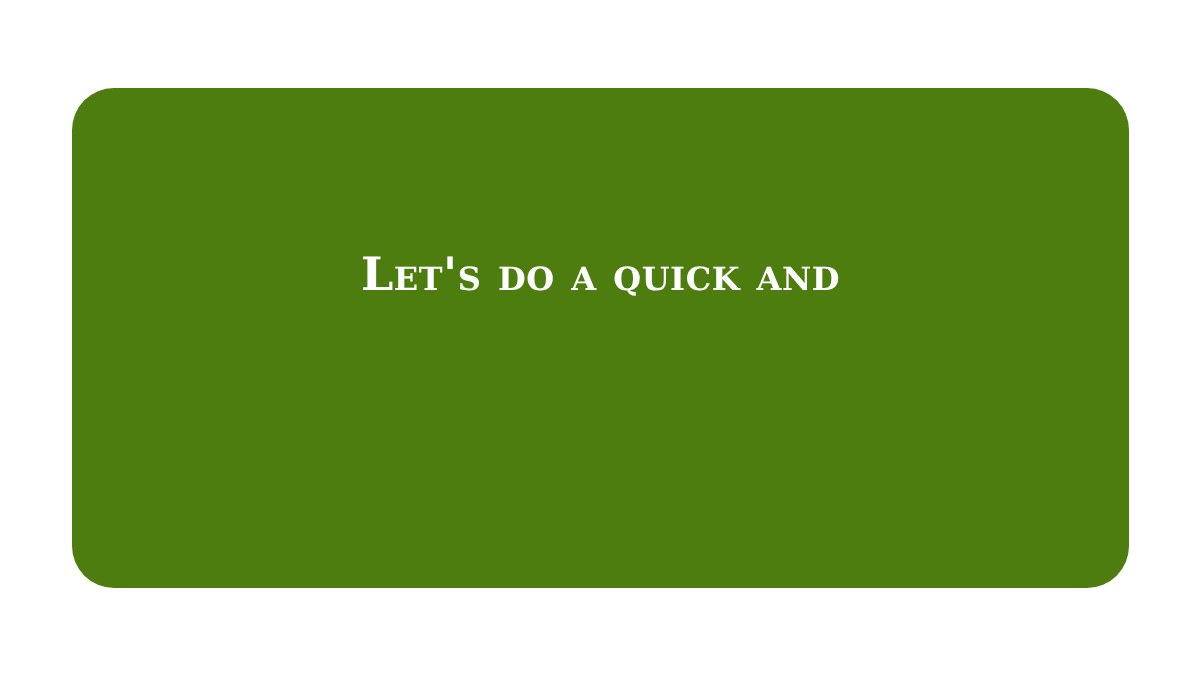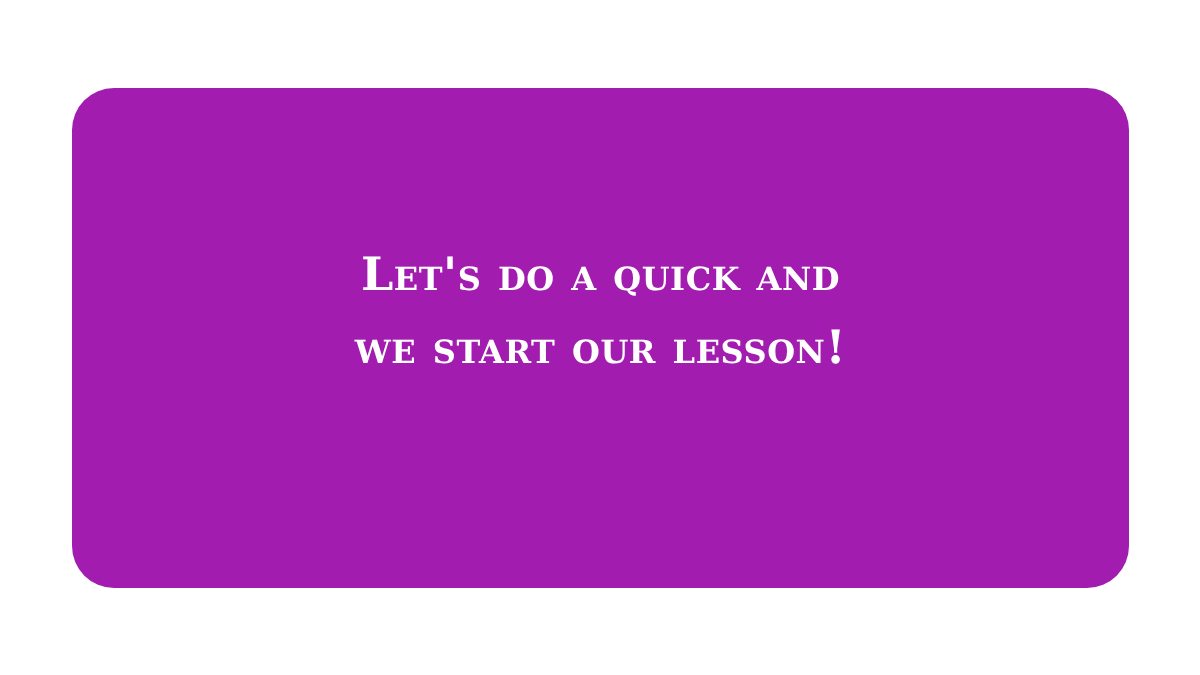--- a/index.html
+++ b/index.html
@@ -57,22 +57,21 @@
     letter-spacing: 0.012em;
     white-space: nowrap;
     text-rendering: geometricPrecision;
   }
 </style>
 </head>
 <body style="background: rgb(255, 255, 255);">
 
 <div id="slide" style="background: rgb(255, 255, 255);">
 
-  <div id="announcement-card" style="background: #a21caf; border-radius: 42px;">
+  <div id="announcement-card" style="background: #4d7c0f; border-radius: 42px;">
 
     <div id="headline-block" style="text-align: center;">
       <span class="headline-line" style="color: rgb(255, 255, 255);">Let's do a quick and</span>
-      <span class="headline-line" style="color: rgb(255, 255, 255);">we start our lesson!</span>
     </div>
 
   </div>
 
 </div>
 
 </body></html>

